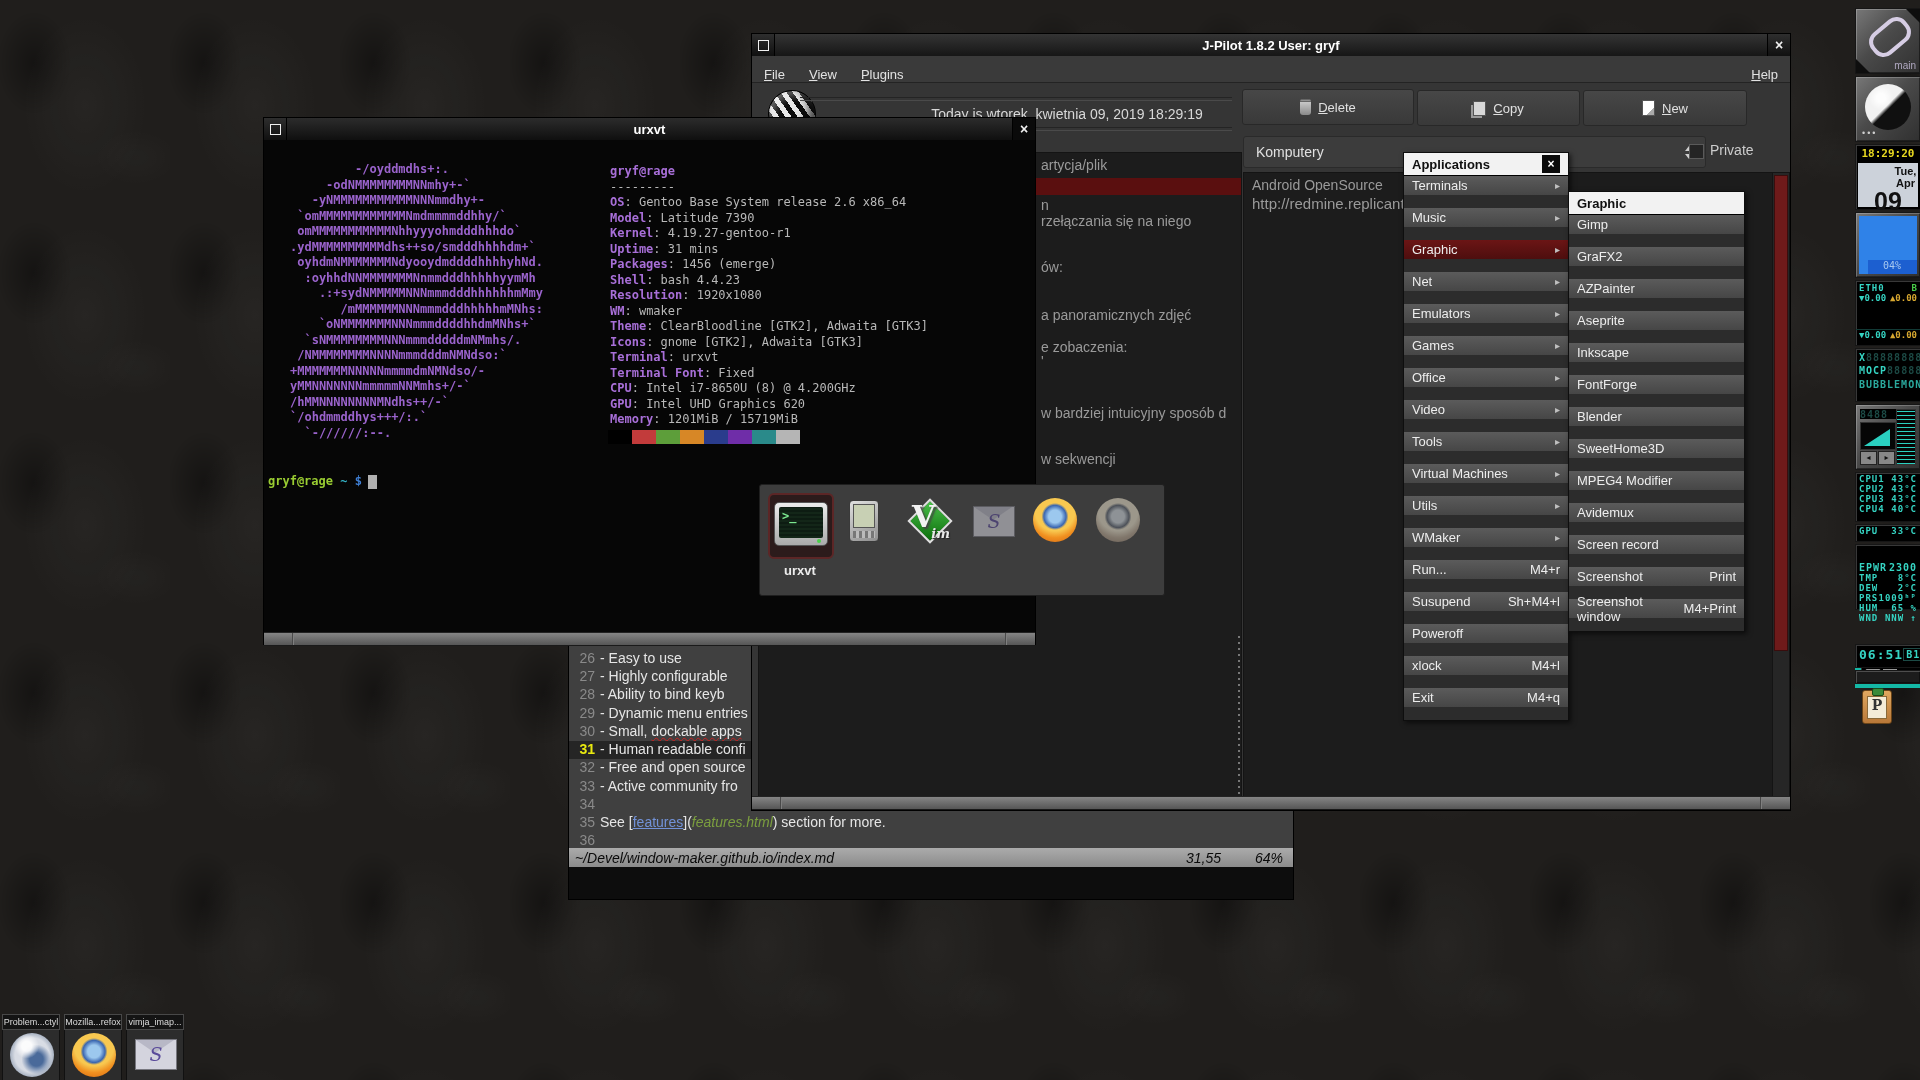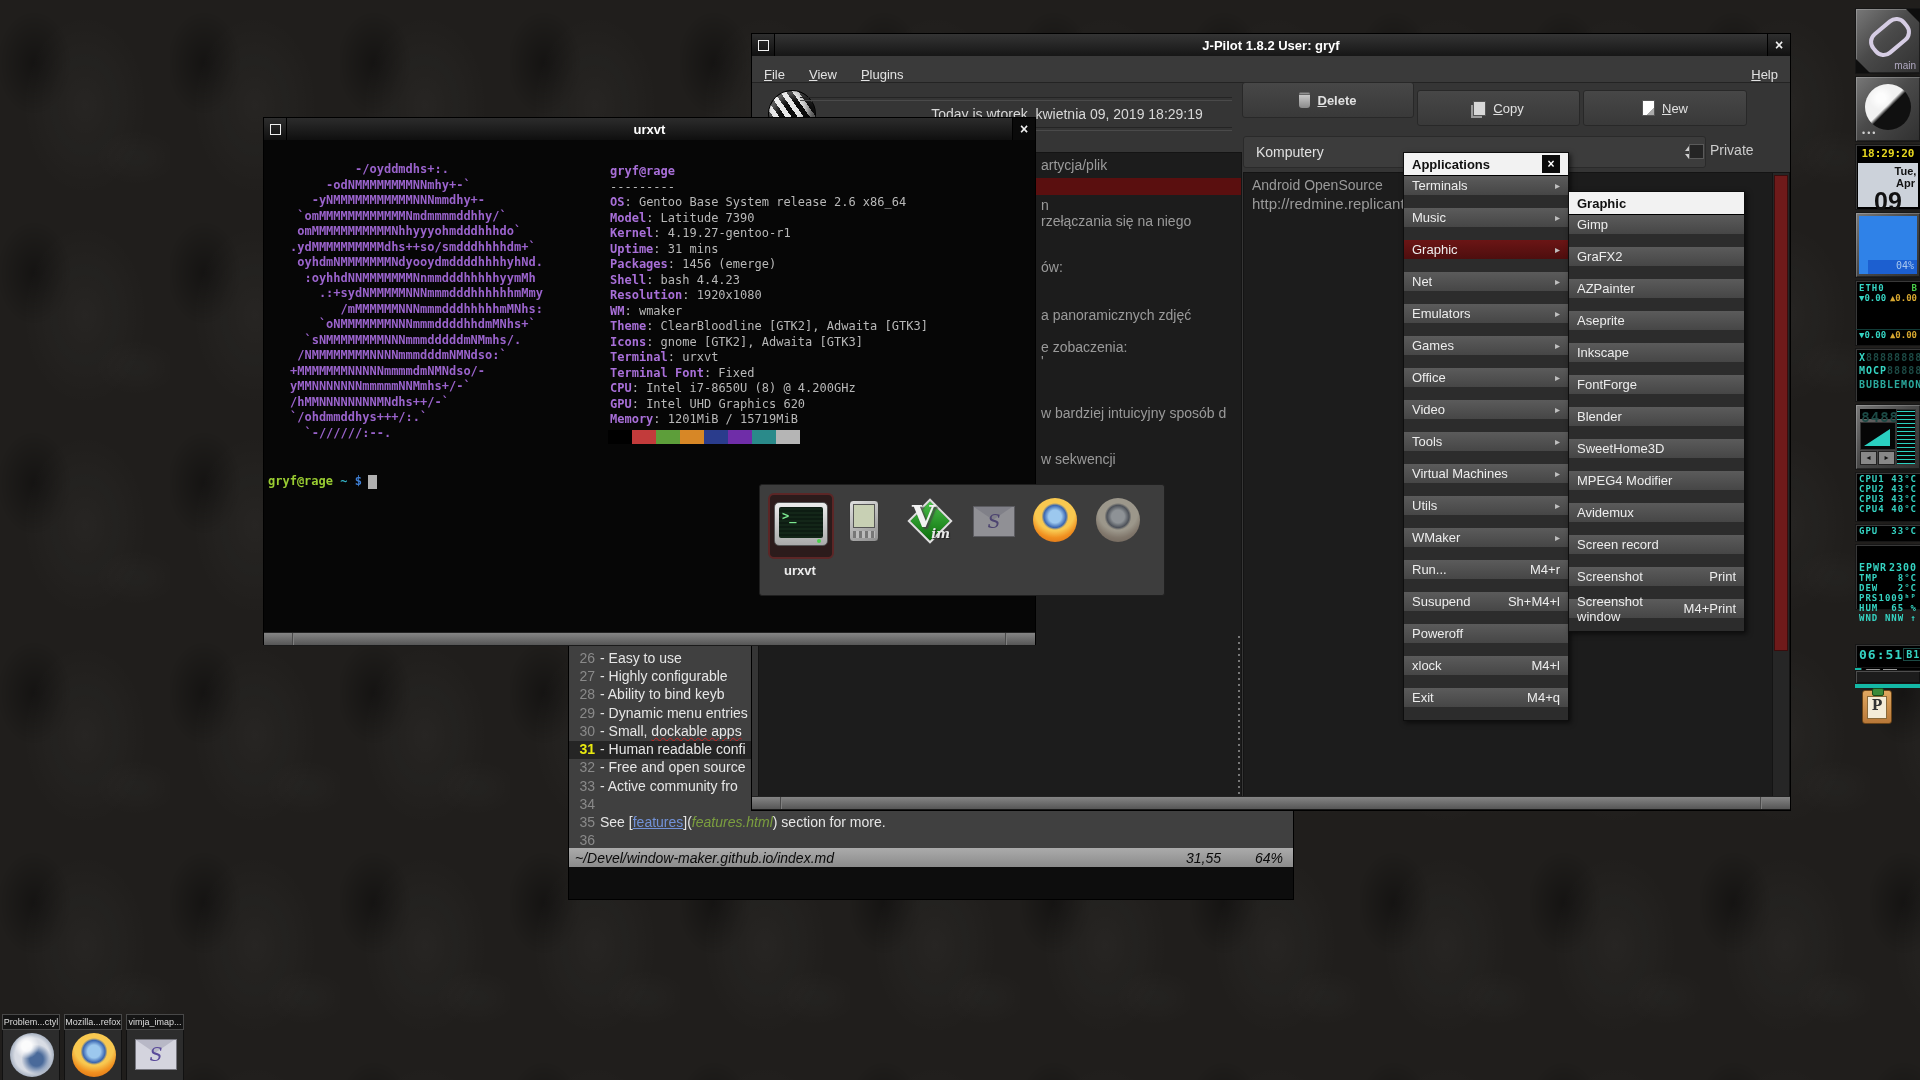--- a/index.html
+++ b/index.html
@@ -178,21 +178,21 @@
   </div>
 
   <div class="abs" style="left:16px;top:56px;width:46px;height:46px;border-radius:50%;
        background:repeating-linear-gradient(55deg,#0c0c0c 0 5px,#e8e8e8 5px 10px);border:1px solid #000;
        box-shadow:inset -6px -6px 10px rgba(0,0,0,.7), inset 4px 4px 8px rgba(255,255,255,.4);"></div>
 
   <div class="jp-sep" style="left:48px;width:432px;top:63px;"></div>
   <div class="abs" style="left:140px;top:72px;width:350px;text-align:center;color:#d8d8d8;font-size:14px;">Today is wtorek, kwietnia 09, 2019 18:29:19</div>
   <div class="jp-sep" style="left:48px;width:432px;top:93px;"></div>
 
-  <div class="gtk-btn" style="left:490px;top:48px;width:170px;font-weight:bold;">
+  <div class="gtk-btn" style="left:490px;top:55px;width:170px;">
     <span style="display:inline-block;width:11px;height:13px;background:linear-gradient(#c8c8c8,#8a8a8a);border-radius:2px 2px 3px 3px;border-top:3px double #666;"></span>
     <span><span class="mn">D</span><span>elete</span></span>
   </div>
   <div class="gtk-btn" style="left:665px;top:56px;width:161px;">
     <span style="display:inline-block;width:11px;height:13px;background:#d8d8d8;border:1px solid #555;box-shadow:-3px 3px 0 -1px #9a9a9a;"></span>
     <span><span class="mn">C</span><span>opy</span></span>
   </div>
   <div class="gtk-btn" style="left:831px;top:56px;width:162px;">
     <span style="display:inline-block;width:11px;height:14px;background:linear-gradient(135deg,#fff 70%,#aaa 70%);border:1px solid #555;"></span>
     <span><span class="mn">N</span><span>ew</span></span>
@@ -475,21 +475,21 @@
 <div class="tile lcd" style="top:144px;height:64px;z-index:6;background:#000;">
   <div style="height:17px;display:flex;align-items:center;justify-content:center;color:#e8d820;font-size:11px;">18:29:20</div>
   <div style="position:absolute;left:2px;right:2px;top:18px;bottom:2px;background:#ccd2da;color:#111;text-align:center;font-family:'Liberation Sans',sans-serif;">
     <div style="font-size:11px;font-weight:bold;padding-top:2px;padding-left:35px;"><span>Tue,</span> <span>Apr</span></div>
     <div style="font-size:25px;font-weight:bold;line-height:24px;">09</div>
   </div>
 </div>
 
 <div class="tile" style="top:212px;height:64px;z-index:6;">
   <div class="abs" style="left:3px;top:3px;right:3px;bottom:3px;background:#2f82e8;">
-    <div class="abs" style="left:0;right:0;bottom:0;height:14px;background:#1c5fd0;color:#a8c8f0;font-size:10px;text-align:right;padding-right:3px;font-family:'DejaVu Sans Mono',monospace;margin-left:9px;">04%</div>
+    <div class="abs" style="left:0;right:0;bottom:0;height:14px;background:#1c5fd0;color:#a8c8f0;font-size:10px;text-align:right;padding-right:16px;font-family:'DejaVu Sans Mono',monospace;margin-left:9px;">04%</div>
   </div>
 </div>
 
 <div class="tile lcd" style="top:280px;height:64px;z-index:6;background:#000;font-size:9px;">
   <div class="trow" style="padding:2px 3px 0 3px;">
       <span class="seg">ETH0</span>
       <span style="color:#4ad04a;">B</span>
     </div>
   <div class="trow" style="padding:0 3px;">
       <span>▼0.00</span>
@@ -502,21 +502,21 @@
     </div>
 </div>
 
 <div class="tile lcd" style="top:348px;height:52px;z-index:6;background:#000;font-size:10px;">
   <div style="padding:3px 3px 0 3px;"><span class="seg">X</span><span class="seg dim">88888888</span></div>
   <div style="padding:2px 3px 0 3px;"><span class="seg">MOCP</span><span class="seg dim">88888</span></div>
   <div style="padding:3px 3px 0 3px;"><span class="seg" style="color:#2aa89c;">BUBBLEMON</span></div>
 </div>
 
 <div class="tile" style="top:404px;height:64px;z-index:6;">
-  <div class="abs lcd" style="left:4px;top:4px;width:39px;height:10px;font-size:14px;text-align:right;"><span class="dim seg">8488</span></div>
+  <div class="abs lcd" style="left:4px;top:4px;width:39px;height:10px;font-size:10px;text-align:left;"><span class="dim seg">8488</span></div>
   <div class="abs" style="left:4px;top:17px;width:34px;height:26px;background:#060606;border:1px solid #333;">
     <div class="abs" style="left:3px;bottom:3px;width:0;height:0;border-left:26px solid transparent;border-bottom:17px solid #2ad0c0;"></div>
   </div>
   <div class="abs" style="right:4px;top:4px;width:18px;height:54px;background:#060606;
        background-image:repeating-linear-gradient(0deg,#2ad0c0 0 1.5px,transparent 1.5px 4px);border:1px solid #333;"></div>
   <div class="abs" style="left:4px;bottom:4px;width:15px;height:12px;background:#888;border:1px solid #222;color:#111;font-size:8px;text-align:center;line-height:12px;">◂</div>
   <div class="abs" style="left:22px;bottom:4px;width:15px;height:12px;background:#888;border:1px solid #222;color:#111;font-size:8px;text-align:center;line-height:12px;">▸</div>
 </div>
 
 <div class="tile lcd" style="top:472px;height:48px;z-index:6;font-size:9px;background:#000;">

